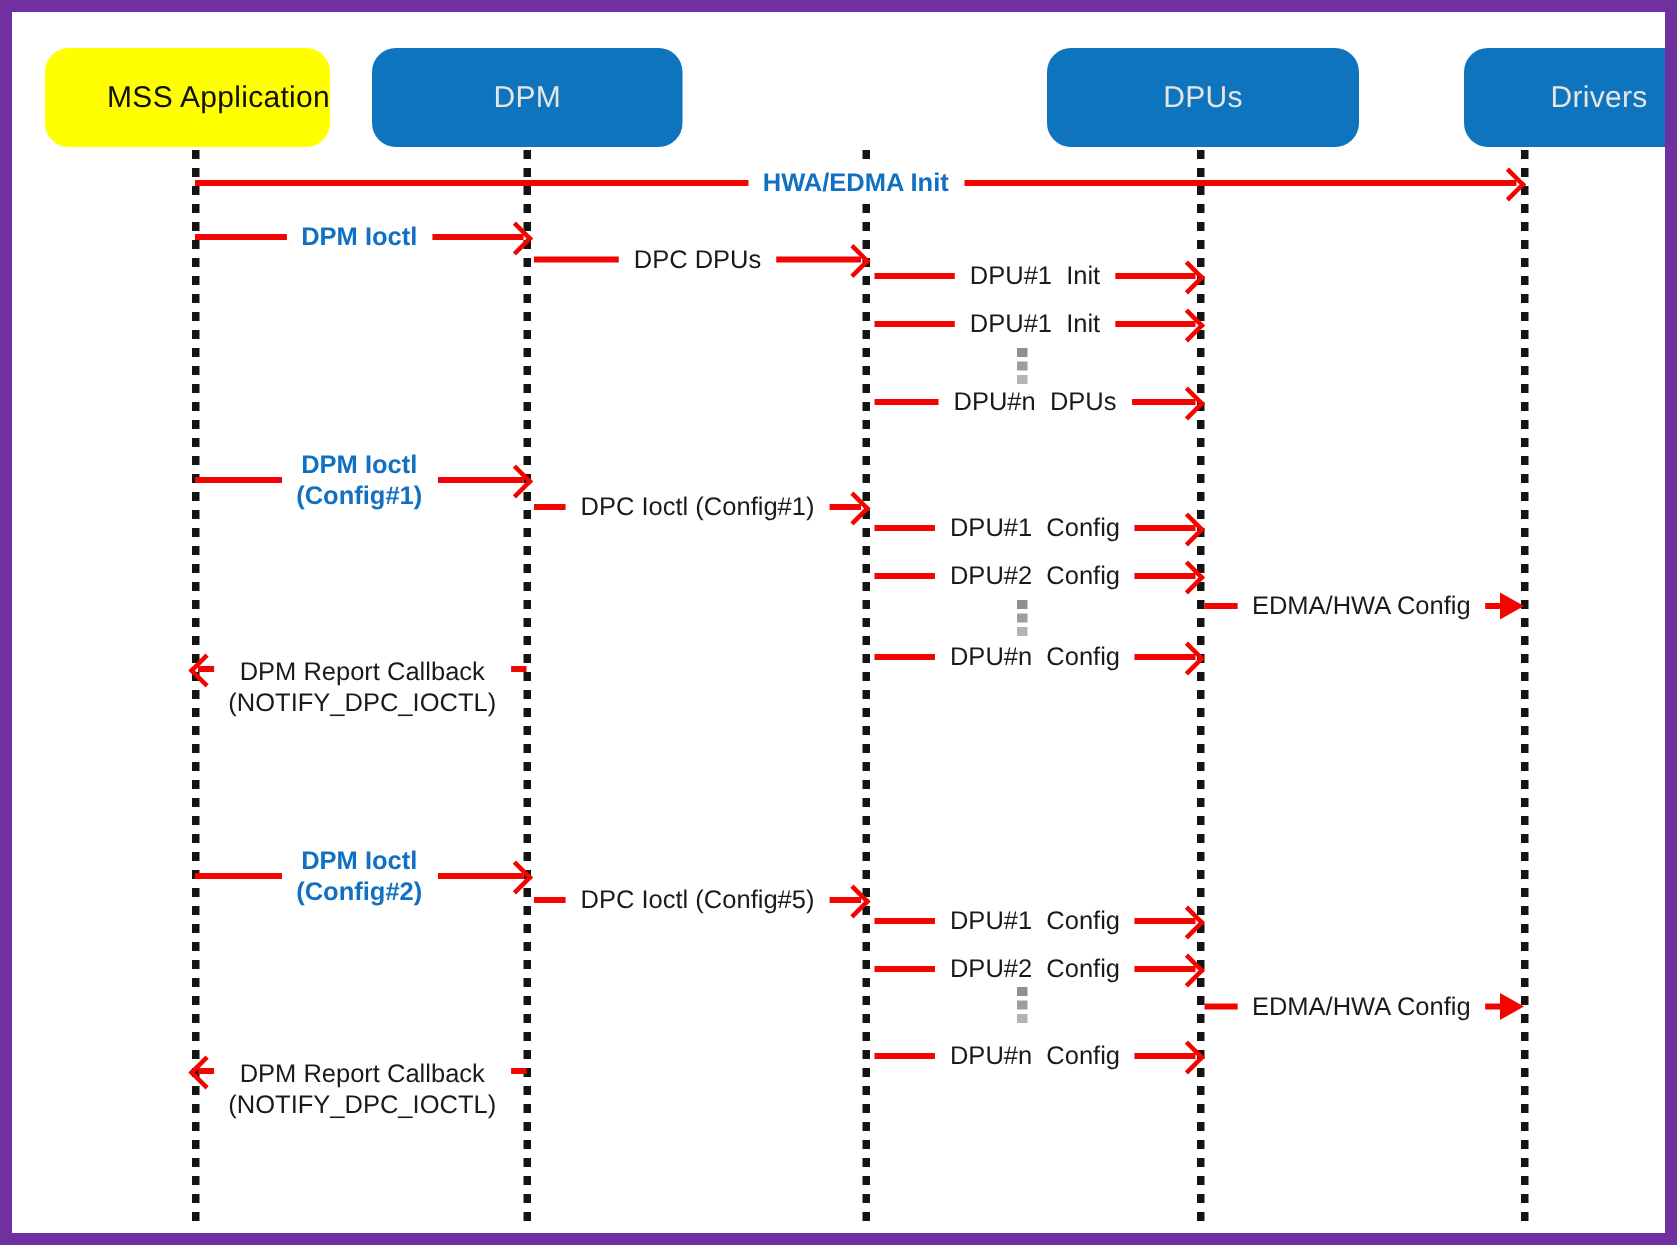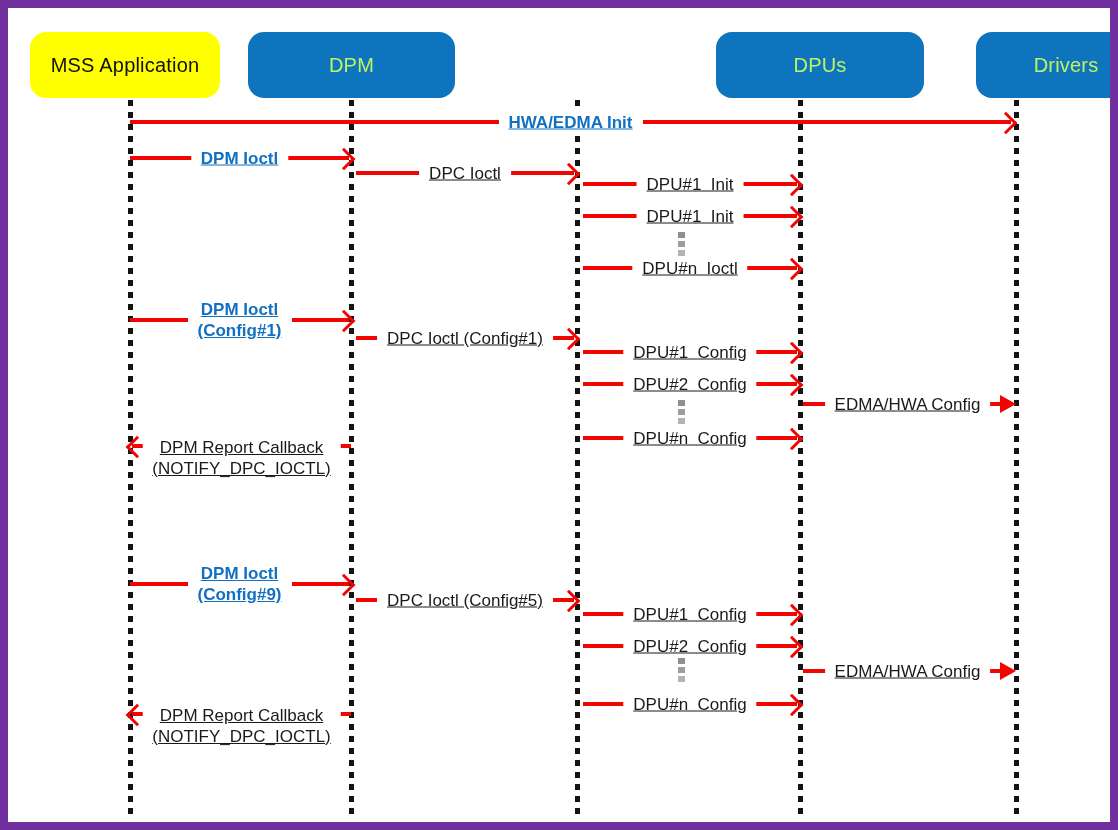--- a/index.html
+++ b/index.html
@@ -16,43 +16,43 @@
     position:relative;width:1118px;height:830px;background:#ffffff;
     border:8px solid var(--purple);box-sizing:border-box;overflow:hidden;
     font-family:"Liberation Sans", sans-serif;color:var(--ink);
   }
   
   .actor{
     position:absolute;top:24px;height:66px;border-radius:16px;
     display:flex;align-items:center;justify-content:center;
     font-size:20px;letter-spacing:.2px;z-index:4;
   }
-  .actor.blue{background:var(--actor-blue);color:#bef264;}
-  .actor.yellow{background:var(--yellow);color:#111111;}
+  .actor.blue{background:var(--actor-blue);color:#e5e5e5;}
+  .actor.yellow{background:var(--yellow);color:#111111;justify-content:flex-end;}
   
   .lifeline{
     position:absolute;top:92px;height:714px;width:5px;z-index:2;
     background:repeating-linear-gradient(180deg,var(--lifeline) 0 6px,transparent 6px 12px);
   }
   
   .arrow{position:absolute;height:0;z-index:3;}
   .shaft{position:absolute;left:0;width:100%;height:3.5px;top:-1.75px;background:var(--red);}
   .head-r{position:absolute;right:-3px;top:-7px;width:13px;height:13px;
     border-top:3.5px solid var(--red);border-right:3.5px solid var(--red);
     transform:rotate(45deg);}
   .head-l{position:absolute;left:-3px;top:-7px;width:13px;height:13px;
     border-top:3.5px solid var(--red);border-left:3.5px solid var(--red);
     transform:rotate(-45deg);}
   .head-f{position:absolute;right:-4px;top:-9px;width:0;height:0;
     border-top:9px solid transparent;border-bottom:9px solid transparent;
     border-left:16px solid var(--red);}
   .lbl{
     position:absolute;left:50%;top:0;transform:translate(-50%,-50%);
     background:#ffffff;padding:1px 10px;font-size:17px;line-height:21px;
-    white-space:pre;text-align:center;text-decoration:underline;
+    white-space:pre;text-align:center;
   }
   .lbl.blue{color:var(--blue);font-weight:bold;}
   .lbl .ln{display:block;text-align:center;}
   .lbl.align-top{transform:translate(-50%,-10px);}
   
   .dots{position:absolute;z-index:3;}
   .dots i{display:block;width:7px;height:6px;margin-bottom:3px;}
   .dots i:nth-child(1){background:#8f8f8f;}
   .dots i:nth-child(2){background:#9d9d9d;}
   .dots i:nth-child(3){background:#b3b3b3;}
@@ -67,61 +67,61 @@
   <div class="lifeline" style="left:566.5px"></div>
   <div class="lifeline" style="left:789.5px"></div>
   <div class="lifeline" style="left:1005.5px"></div>
 
   <div class="actor yellow" style="left:22px;width:190px">
       <span>MSS Application</span>
     </div>
   <div class="actor blue" style="left:240px;width:207px">
       <span>DPM</span>
     </div>
-  <div class="actor blue" style="left:708px;width:208px">
+  <div class="actor blue" style="left:690px;width:208px">
       <span>DPUs</span>
     </div>
   <div class="actor blue" style="left:968px;width:180px">
       <span>Drivers</span>
     </div>
 
   <div class="arrow" style="left:122px;top:114px;width:881px">
     <div class="shaft"></div>
     <span class="head-r"></span>
     <span class="lbl blue">HWA/EDMA Init</span>
   </div>
   <div class="arrow" style="left:122px;top:150px;width:219px">
     <div class="shaft"></div>
     <span class="head-r"></span>
     <span class="lbl blue">DPM Ioctl</span>
   </div>
   <div class="arrow" style="left:348px;top:165px;width:218px">
     <div class="shaft"></div>
     <span class="head-r"></span>
-    <span class="lbl">DPC Ioctl</span>
+    <span class="lbl">DPC DPUs</span>
   </div>
   <div class="arrow" style="left:575px;top:176px;width:214px">
     <div class="shaft"></div>
     <span class="head-r"></span>
     <span class="lbl">DPU#1  Init</span>
   </div>
   <div class="arrow" style="left:575px;top:208px;width:214px">
     <div class="shaft"></div>
     <span class="head-r"></span>
     <span class="lbl">DPU#1  Init</span>
   </div>
   <div class="dots" style="left:670px;top:224px">
       <i></i>
       <i></i>
       <i></i>
     </div>
   <div class="arrow" style="left:575px;top:260px;width:214px">
     <div class="shaft"></div>
     <span class="head-r"></span>
-    <span class="lbl">DPU#n  Ioctl</span>
+    <span class="lbl">DPU#n  DPUs</span>
   </div>
 
   <div class="arrow" style="left:122px;top:312px;width:219px">
     <div class="shaft"></div>
     <span class="head-r"></span>
     <span class="lbl blue"><span class="ln">DPM Ioctl</span><span class="ln">(Config#1)</span></span>
   </div>
   <div class="arrow" style="left:348px;top:330px;width:218px">
     <div class="shaft"></div>
     <span class="head-r"></span>
@@ -154,21 +154,21 @@
   </div>
   <div class="arrow" style="left:124px;top:438px;width:219px">
     <div class="shaft"></div>
     <span class="head-l"></span>
     <span class="lbl align-top"><span class="ln">DPM Report Callback</span><span class="ln">(NOTIFY_DPC_IOCTL)</span></span>
   </div>
 
   <div class="arrow" style="left:122px;top:576px;width:219px">
     <div class="shaft"></div>
     <span class="head-r"></span>
-    <span class="lbl blue"><span class="ln">DPM Ioctl</span><span class="ln">(Config#9)</span></span>
+    <span class="lbl blue"><span class="ln">DPM Ioctl</span><span class="ln">(Config#2)</span></span>
   </div>
   <div class="arrow" style="left:348px;top:592px;width:218px">
     <div class="shaft"></div>
     <span class="head-r"></span>
     <span class="lbl">DPC Ioctl (Config#5)</span>
   </div>
   <div class="arrow" style="left:575px;top:606px;width:214px">
     <div class="shaft"></div>
     <span class="head-r"></span>
     <span class="lbl">DPU#1  Config</span>

